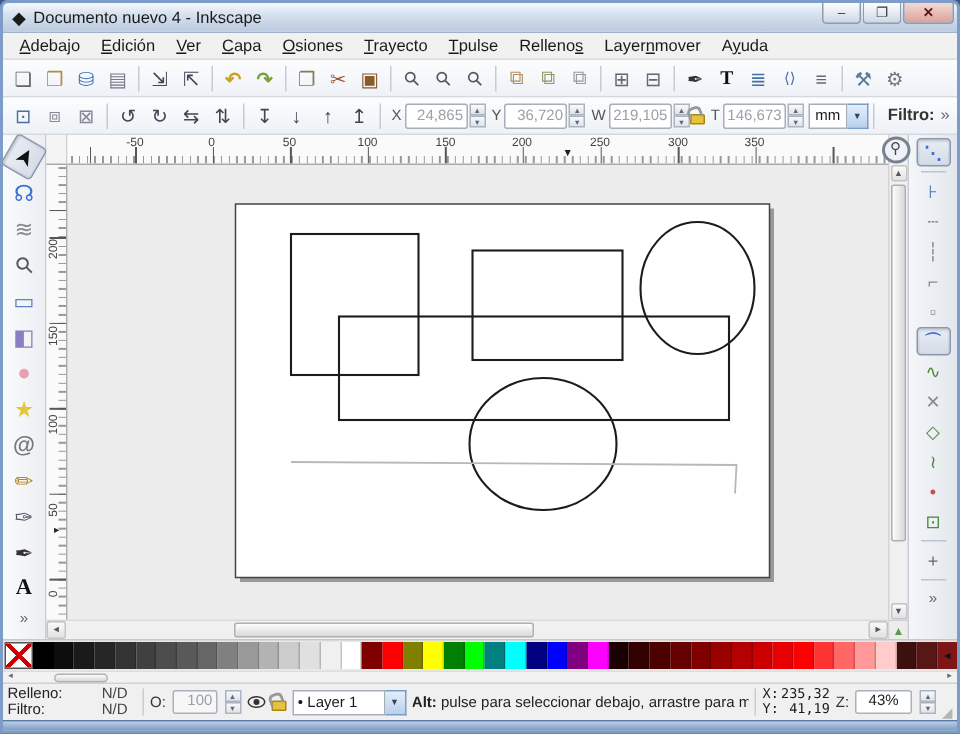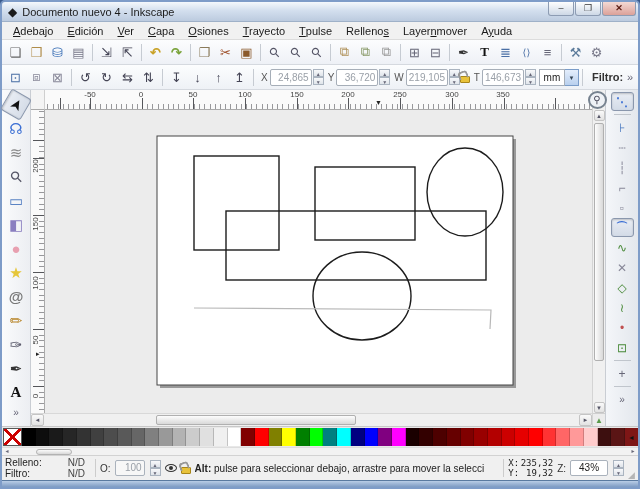--- a/index.html
+++ b/index.html
@@ -401,25 +401,29 @@
     </span>
     <span class="ssep"></span>
     <span class="slabel">O:</span>
     <span class="sinput" style="width:30px">100</span>
     <span class="spin">
         <span class="sa">▲</span>
         <span class="sa">▼</span>
       </span>
     <span class="eye"></span>
     <span class="css-lock"></span>
+    <span class="layerbox">
+      <span class="layerval"><span>•</span> <span>Layer 1</span></span>
+      <span class="ddbtn">▼</span>
+    </span>
     <span class="statusmsg"><b>Alt:</b><span> pulse para seleccionar debajo, arrastre para mover la selecci</span></span>
     <span class="ssep"></span>
     <span class="coords">
       <span>X:</span><span class="cv">235,32</span><br>
-      <span>Y:</span><span class="cv">19,32</span>
+      <span>Y:</span><span class="cv">41,19</span>
     </span>
     <span class="slabel">Z:</span>
     <span class="sinput active" style="width:38px">43%</span>
     <span class="spin">
         <span class="sa">▲</span>
         <span class="sa">▼</span>
       </span>
     <span class="grip">◢</span>
   </div>
 

